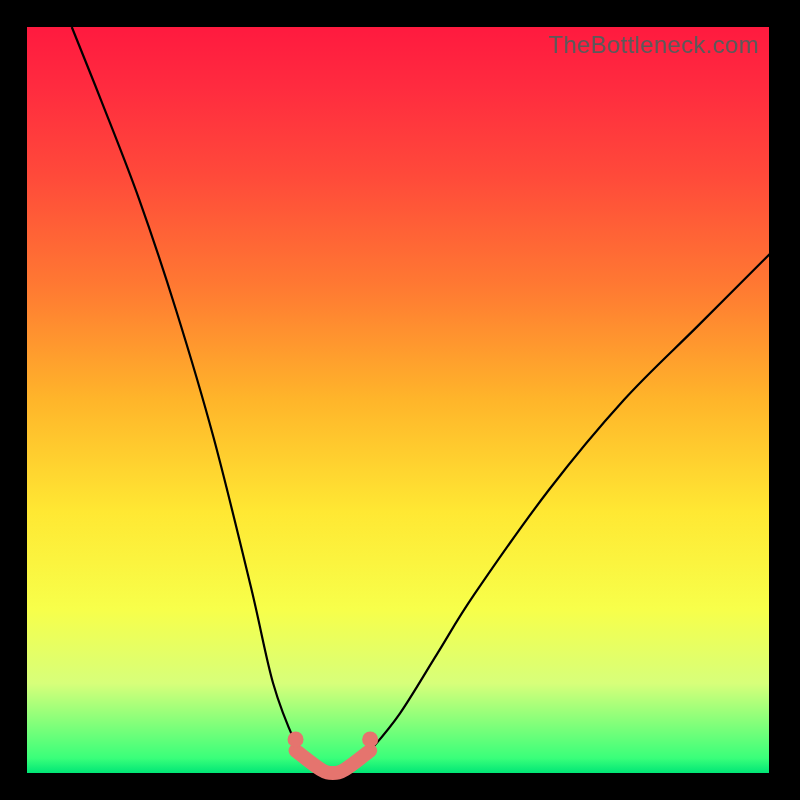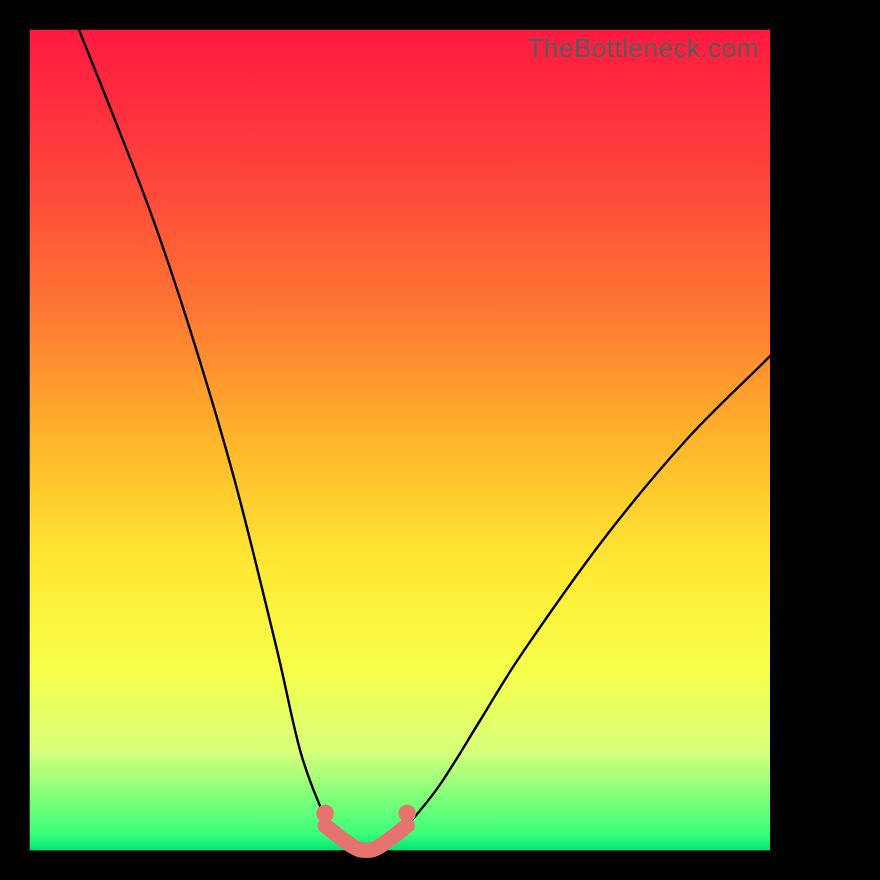--- a/index.html
+++ b/index.html
@@ -8,21 +8,21 @@
     width: 800px;
     height: 800px;
     background: #000;
     overflow: hidden;
     font-family: Arial, Helvetica, sans-serif;
   }
   .frame {
     position: absolute;
     left: 27px;
     top: 27px;
-    width: 673px;
+    width: 742px;
     height: 746px;
     background: linear-gradient(to bottom,
       #ff1a3f 0%,
       #ff2b3f 8%,
       #ff4a3a 20%,
       #ff7a32 35%,
       #ffb52a 50%,
       #ffe833 65%,
       #f7ff4a 78%,
       #d7ff7a 88%,

